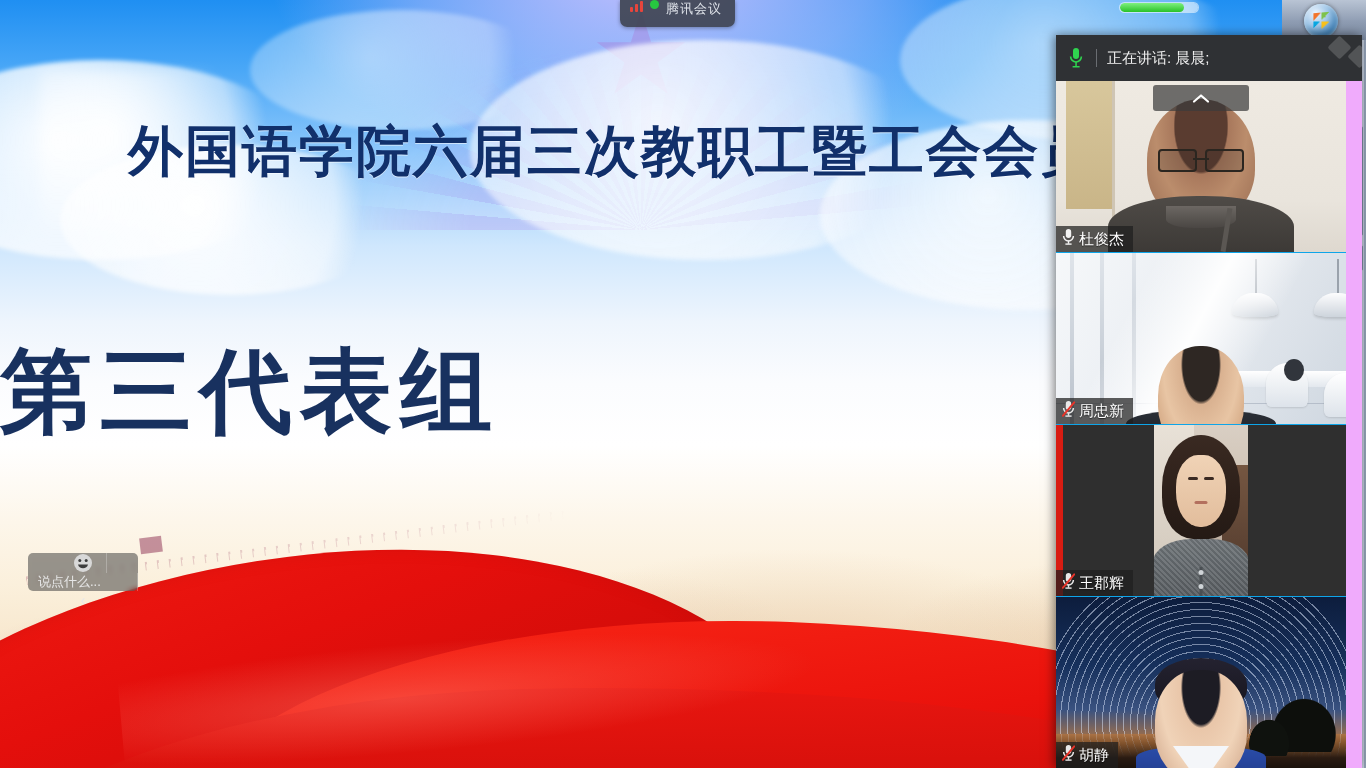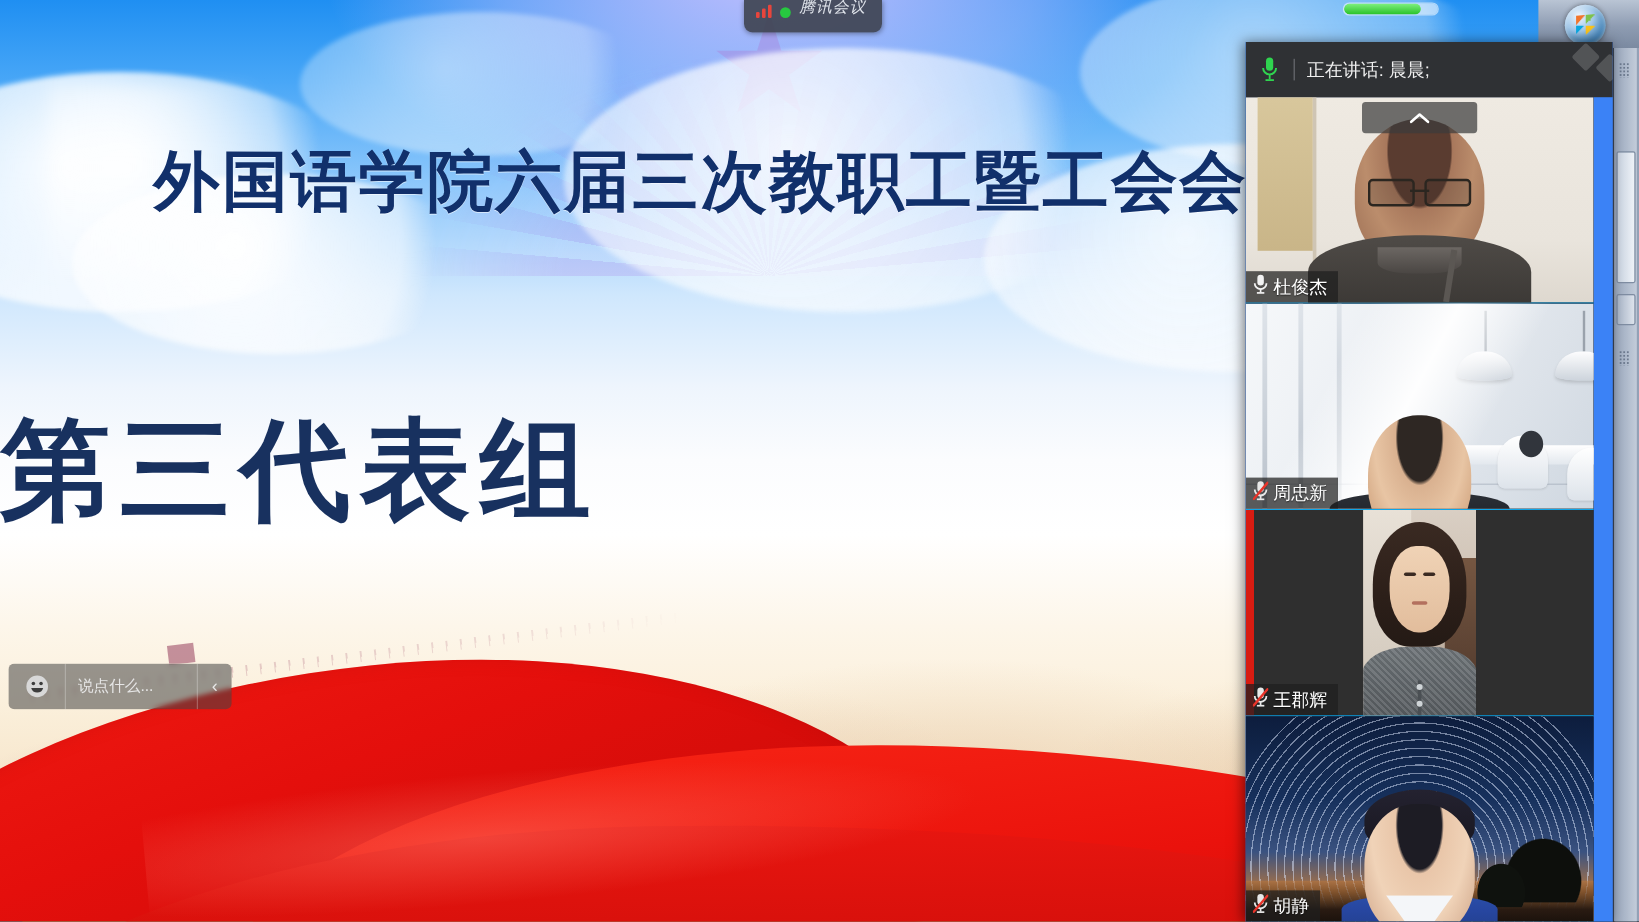--- a/index.html
+++ b/index.html
@@ -197,26 +197,27 @@
     font-family:"Liberation Serif","DejaVu Serif",serif;
     font-weight:700;
     font-size:92px;
     letter-spacing:8px;
     color:#18315f;
     text-shadow:0 2px 2px rgba(255,255,255,.5);
   }
 
   
   .chat-bar {
-    position:absolute; left:7px; top:553px;
+    position:absolute; left:28px; top:553px;
     display:flex; align-items:center;
     height:38px;
     background:rgba(68,68,68,.55);
     border-radius:5px;
     backdrop-filter:blur(2px);
+    flex-direction:column;
   }
   .chat-emoji {
     width:48px; height:38px;
     display:flex; align-items:center; justify-content:center;
     border-right:1px solid rgba(255,255,255,.25);
     cursor:pointer;
   }
   .chat-emoji svg { display:block; }
   .chat-input-zone {
     width:110px; height:38px;
@@ -231,27 +232,26 @@
   }
   .chat-collapse {
     width:28px; height:38px;
     display:flex; align-items:center; justify-content:center;
     color:#e8e8e8; font-size:15px; cursor:pointer;
   }
 
   
   .meet-pill {
     position:absolute; left:620px; top:0;
-    display:flex; align-items:flex-end; gap:7px;
-    height:27px; padding:0 13px 12px 10px;
+    display:flex; align-items:flex-start; gap:7px;
+    height:27px; padding:0 13px 0 10px;
     background:rgba(58,63,74,.88);
     border-radius:0 0 7px 7px;
     box-shadow:0 1px 4px rgba(0,0,0,.35);
     cursor:pointer;
-    font-style:italic;
   }
   .signal-icon { display:flex; align-items:flex-end; gap:2px; height:12px; }
   .signal-icon i { display:block; width:3px; background:#e8453c; border-radius:1px; }
   .signal-icon i:nth-child(1){ height:5px; }
   .signal-icon i:nth-child(2){ height:8px; }
   .signal-icon i:nth-child(3){ height:11px; }
   .green-dot { width:9px; height:9px; border-radius:50%; background:#27c840; }
   .meet-pill-label { font-size:13px; color:#dfe3ea; letter-spacing:1px; }
 
   
@@ -264,23 +264,23 @@
     box-shadow:0 0 0 1px rgba(255,255,255,.55);
   }
   .top-progress > span {
     display:block; height:100%;
     background:linear-gradient(180deg,#7ff07f,#29c229);
     border-radius:5px;
   }
 
   
   .video-panel {
-    position:absolute; right:22px; top:35px;
+    position:absolute; right:4px; top:35px;
     width:306px; height:733px;
-    background:#3b82f6;
+    background:#f0abfc;
     box-shadow:-2px 0 10px rgba(0,0,0,.5);
     overflow:hidden;
   }
   .panel-header {
     position:relative;
     height:46px; display:flex; align-items:center; gap:10px;
     padding:0 10px;
     background:#2f3134;
     overflow:hidden;
   }

